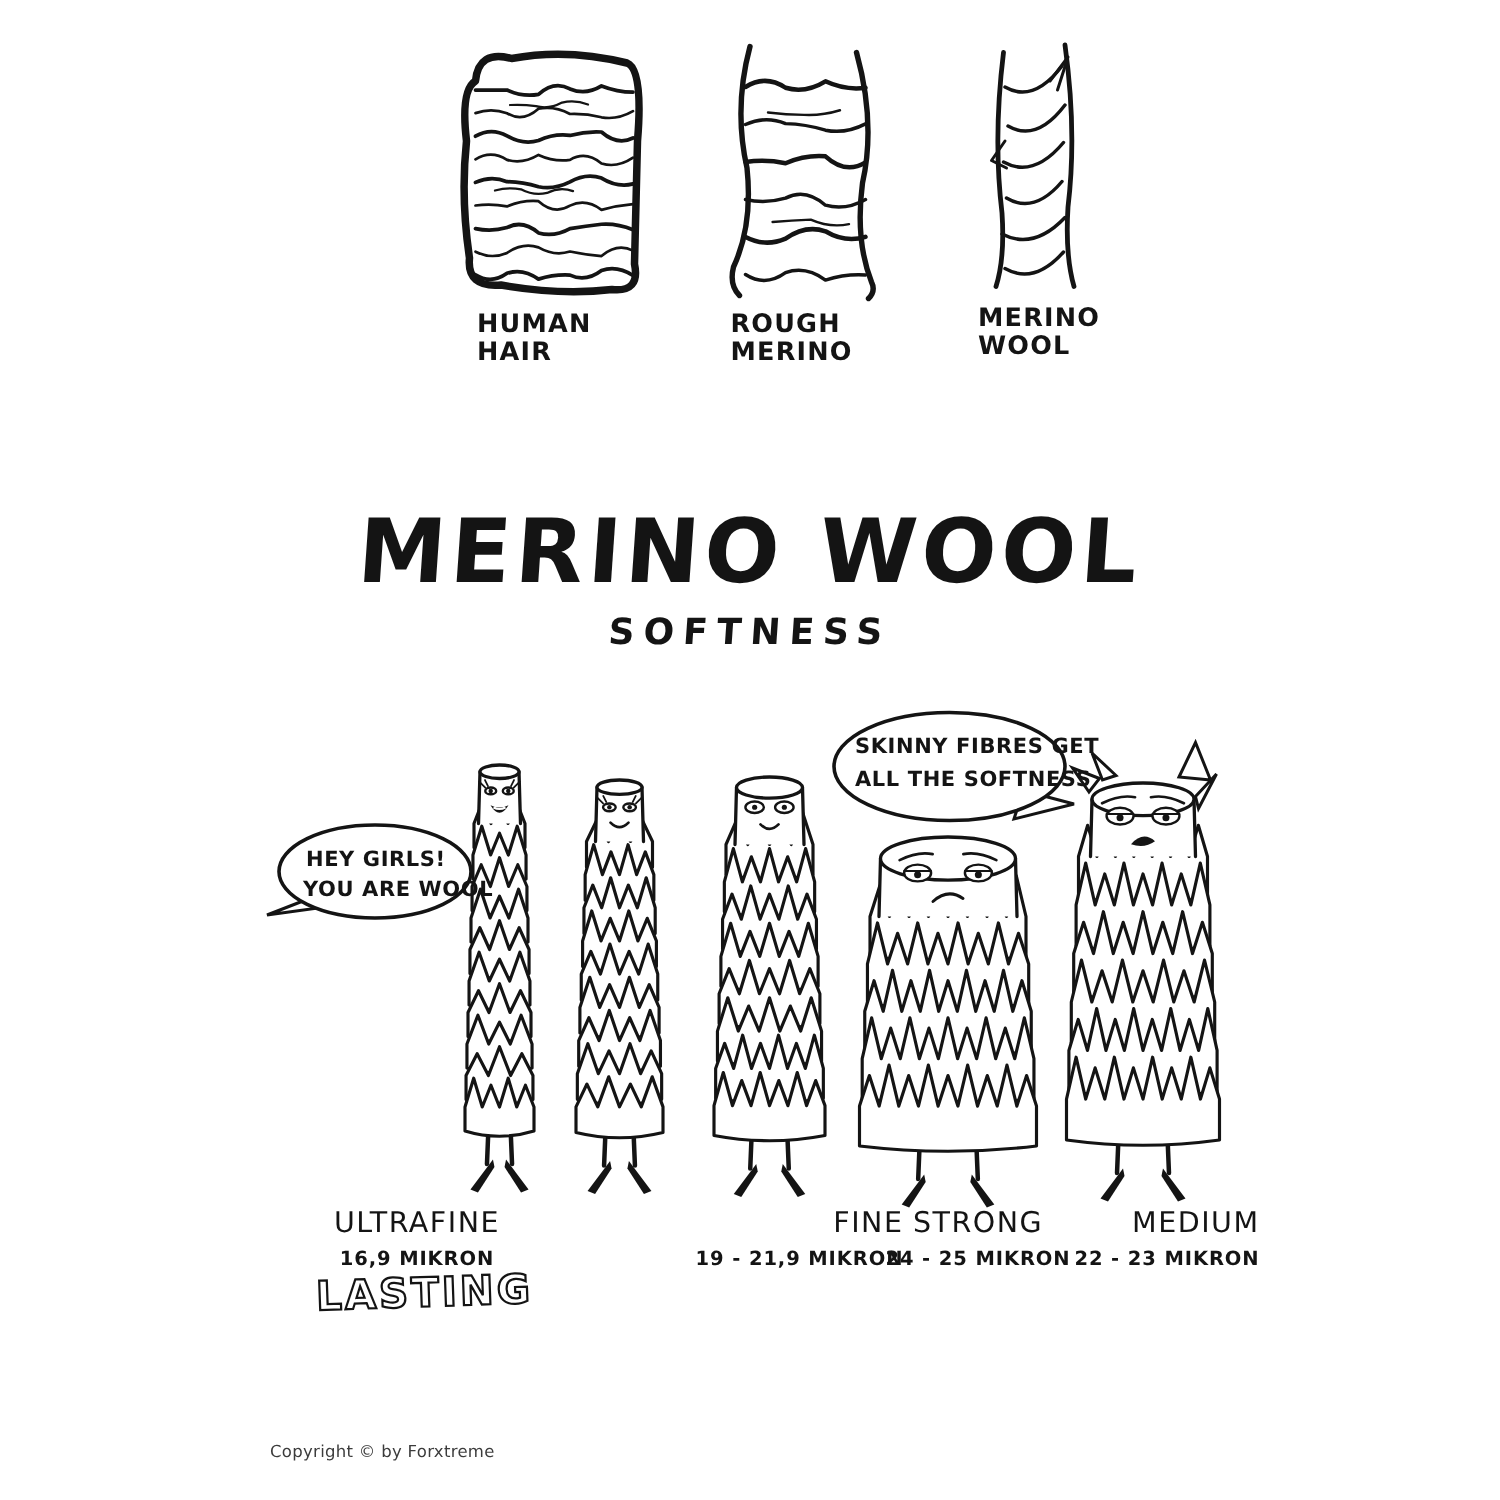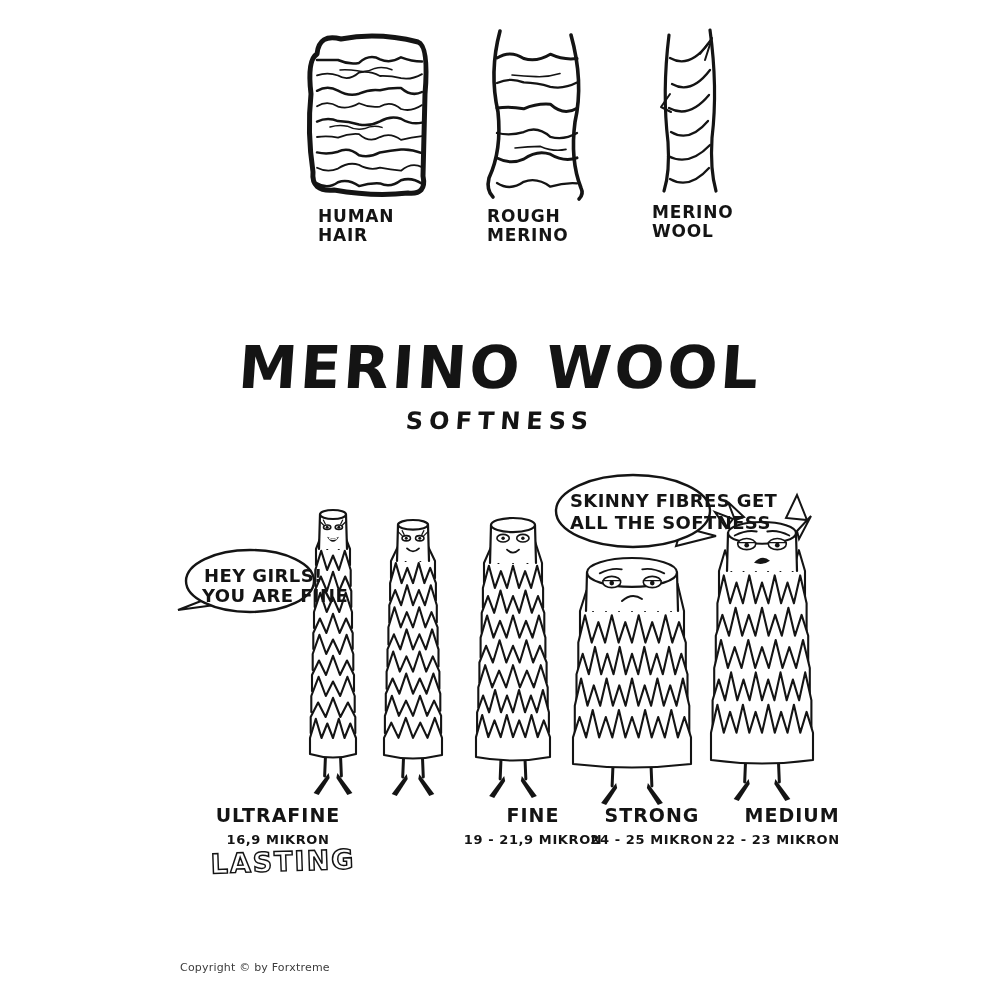--- a/index.html
+++ b/index.html
@@ -16,24 +16,24 @@
   .title{
     left:0;top:333px;width:1000px;text-align:center;
     font-weight:bold;font-size:59px;letter-spacing:3px;transform:skewX(-4deg);
     white-space:nowrap;
   }
   .subtitle{
     left:0;top:407px;width:1000px;text-align:center;
     font-weight:bold;font-size:24px;letter-spacing:6px;transform:skewX(-4deg);
   }
   
-  .bubble-line{font-weight:bold;font-size:18px;letter-spacing:0.4px;white-space:nowrap;}
+  .bubble-line{font-weight:bold;font-size:14px;letter-spacing:0.4px;white-space:nowrap;}
   
   .fibre-label{transform:translateX(-50%);text-align:center;white-space:nowrap;}
-  .fibre-label .name{font-weight:bold;font-size:19px;letter-spacing:1px;}
+  .fibre-label .name{font-weight:normal;font-size:19px;letter-spacing:1px;}
   .fibre-label .micron{font-weight:bold;font-size:13px;letter-spacing:0.6px;margin-top:6px;}
   .footer{font-size:11px;color:#3c3c3c;letter-spacing:0.2px;}
 </style>
 </head>
 <body>
 
 <div class="poster">
 
   <div id="scene-holder" class="abs" style="left:0;top:0;width:1000px;height:1000px;"><svg width="1000" height="1000" viewBox="0 0 1000 1000">
         <g>
@@ -224,29 +224,29 @@
   </div>
   <div class="abs top-label" style="left:652px;top:203px;">
     <span>MERINO</span>
     <span>WOOL</span>
   </div>
 
   <div class="abs title">MERINO WOOL</div>
   <div class="abs subtitle">SOFTNESS</div>
 
   <div class="abs bubble-line" style="left:204px;top:565px;">HEY GIRLS!</div>
-  <div class="abs bubble-line" style="left:202px;top:585px;">YOU ARE FINE</div>
+  <div class="abs bubble-line" style="left:202px;top:585px;">YOU ARE WOOL</div>
   <div class="abs bubble-line" style="left:570px;top:490px;">SKINNY FIBRES GET</div>
   <div class="abs bubble-line" style="left:570px;top:512px;">ALL THE SOFTNESS</div>
 
   <div class="abs fibre-label" style="left:278px;top:804px;">
     <div class="name">ULTRAFINE</div>
     <div class="micron">16,9 MIKRON</div>
   </div>
-  <div class="abs fibre-label" style="left:533px;top:804px;">
+  <div class="abs fibre-label" style="left:533px;top:804px;text-align:right;">
     <div class="name">FINE</div>
     <div class="micron">19 - 21,9 MIKRON</div>
   </div>
   <div class="abs fibre-label" style="left:652px;top:804px;">
     <div class="name">STRONG</div>
     <div class="micron">24 - 25 MIKRON</div>
   </div>
   <div class="abs fibre-label" style="left:778px;top:804px;text-align:right;">
     <div class="name">MEDIUM</div>
     <div class="micron">22 - 23 MIKRON</div>

